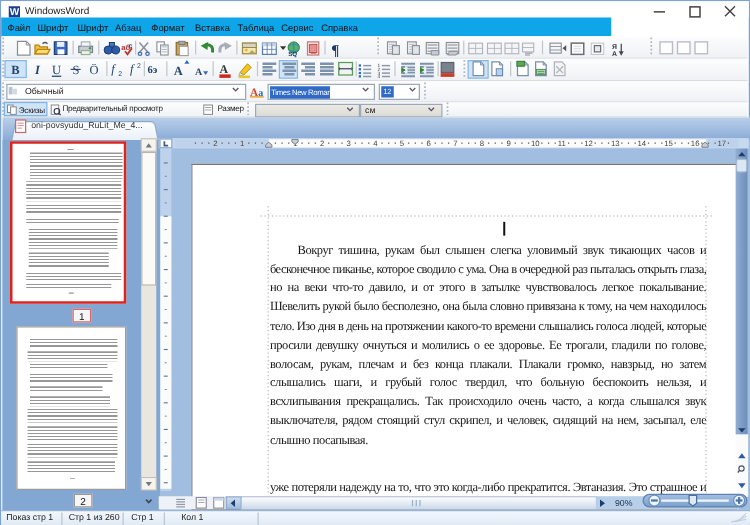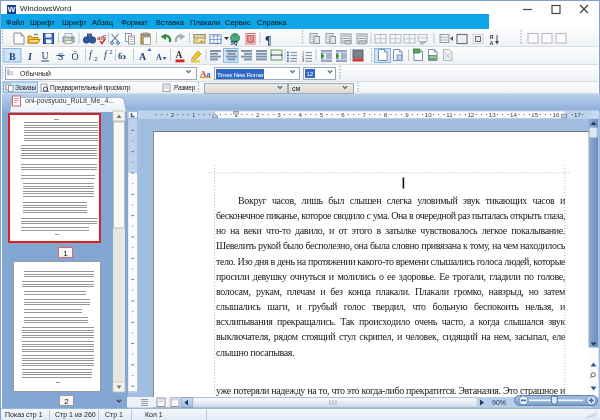--- a/index.html
+++ b/index.html
@@ -61,21 +61,21 @@
   <div class="abs" id="title"></div>
   <div class="abs" id="wicon">W</div>
   <div class="abs" id="ttext">WindowsWord</div>
   <div class="abs" id="menu">
     <span class="mi" style="left:5px">Файл</span>
     <span class="mi" style="left:29px">Шрифт</span>
     <span class="mi" style="left:61px">Шрифт</span>
     <span class="mi" style="left:91px">Абзац</span>
     <span class="mi" style="left:120px">Формат</span>
     <span class="mi" style="left:155px">Вставка</span>
-    <span class="mi" style="left:189px">Плакали</span>
+    <span class="mi" style="left:189px">Таблица</span>
     <span class="mi" style="left:224px">Сервис</span>
     <span class="mi" style="left:256px">Справка</span>
   </div>
   <div class="abs tbar" id="tb1"></div>
   <div class="abs tbar" id="tb2"></div>
   <div class="abs tbar" id="tb3"></div>
   <div class="abs tbar" id="tb4"></div>
 
   <div class="combo" style="left:4px;top:66px;width:192px;">
      <span style="position:absolute;left:14px;top:2px;font-size:7px;color:#222">Обычный</span>
@@ -130,21 +130,21 @@
     <div class="tlines" style="left:22px;top:205px;width:64px;height:8px;"></div>
     <div class="tlines" style="left:20px;top:215px;width:72px;height:11px;"></div>
     <div class="tlines" style="left:20px;top:229px;width:72px;height:11px;"></div>
     <div class="tlines" style="left:20px;top:243px;width:72px;height:11px;"></div>
     <div class="tlines" style="left:20px;top:257px;width:70px;height:9px;"></div>
     <div class="tlines" style="left:54px;top:270px;width:4px;height:1px;"></div>
 
     <div class="abs" id="page"></div>
   </div>
 
-  <div class="dl" style="top:194px;left:237px;width:327px;">Вокруг часов, лишь был слышен слегка уловимый звук тикающих часов и</div>
+  <div class="dl" style="top:194px;left:237px;width:327px;">Вокруг тишина, рукам был слышен слегка уловимый звук тикающих часов и</div>
   <div class="dl" style="top:209px;letter-spacing:-0.46px;">бесконечное пиканье, которое сводило с ума. Она в очередной раз пыталась открыть глаза,</div>
   <div class="dl" style="top:224px;">но на веки что-то давило, и от этого в затылке чувствовалось легкое покалывание.</div>
   <div class="dl" style="top:239px;letter-spacing:-0.39px;">Шевелить рукой было бесполезно, она была словно привязана к тому, на чем находилось</div>
   <div class="dl" style="top:255px;letter-spacing:-0.42px;">тело. Изо дня в день на протяжении какого-то времени слышались голоса людей, которые</div>
   <div class="dl" style="top:270px;">просили девушку очнуться и молились о ее здоровье. Ее трогали, гладили по голове,</div>
   <div class="dl" style="top:285px;">волосам, рукам, плечам и без конца плакали. Плакали громко, навзрыд, но затем</div>
   <div class="dl" style="top:300px;">слышались шаги, и грубый голос твердил, что больную беспокоить нельзя, и</div>
   <div class="dl" style="top:315px;">всхлипывания прекращались. Так происходило очень часто, а когда слышался звук</div>
   <div class="dl" style="top:330px;">выключателя, рядом стоящий стул скрипел, и человек, сидящий на нем, засыпал, еле</div>
   <div class="dl dlz" style="top:346px;">слышно посапывая.</div>

